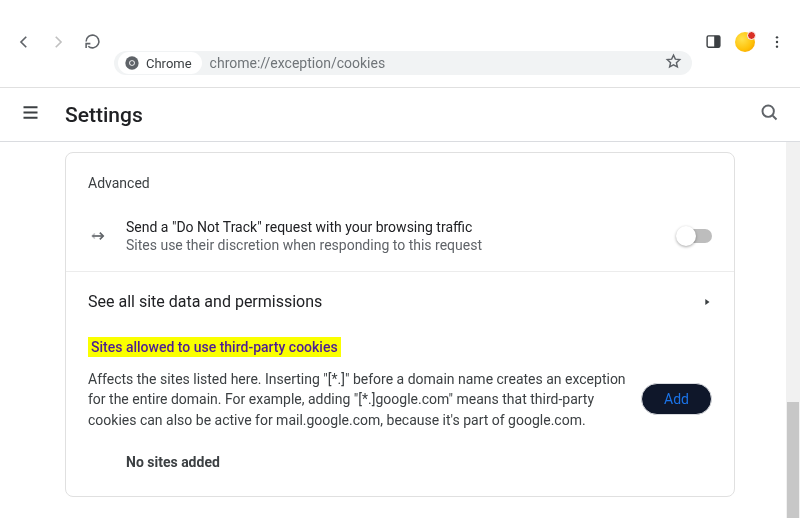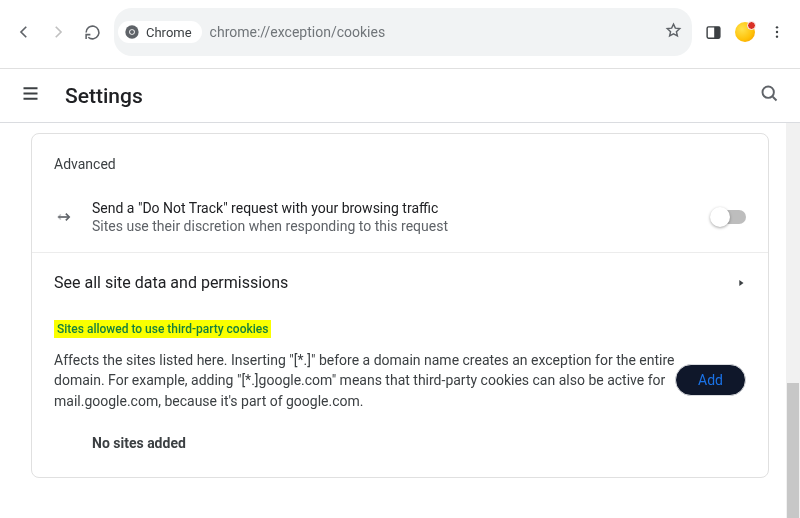--- a/index.html
+++ b/index.html
@@ -2,58 +2,58 @@
 <html><head>
   <meta charset="utf-8">
   <style>
     * { margin: 0; padding: 0; box-sizing: border-box; font-family: -apple-system, BlinkMacSystemFont, "Segoe UI", Roboto, Arial, sans-serif; }
     body { background: #fff; width: 800px; height: 518px; overflow: hidden; position: relative; }
 
     
     .toolbar { display: flex; align-items: center; padding: 8px 12px; gap: 10px; }
     .nav-btn { width: 24px; height: 24px; display: flex; align-items: center; justify-content: center; cursor: pointer; color: #5f6368; }
     .nav-btn.disabled { color: #c0c0c0; }
-    .omnibox { flex: 1; display: flex; align-items: center; background: #f1f3f4; border-radius: 18px; height: 48px; padding: 0 10px 0 4px; gap: 8px; }
+    .omnibox { flex: 1; display: flex; align-items: center; background: #f1f3f4; border-radius: 18px; height: 24px; padding: 0 10px 0 4px; gap: 8px; margin-top: 43px; }
     .chrome-chip { background: #fff; border-radius: 14px; padding: 3px 10px 3px 6px; display: flex; align-items: center; gap: 6px; font-size: 13px; color: #3c4043; }
     .chrome-chip svg { width: 16px; height: 16px; }
     .url-text { color: #707579; font-size: 14px; flex: 1; }
     .star { color: #5f6368; }
     .tb-icon { width: 22px; height: 22px; display: flex; align-items: center; justify-content: center; cursor: pointer; color: #3c4043; }
     .ext-icon { width: 20px; height: 20px; border-radius: 50%; background: radial-gradient(circle at 35% 35%, #ffe24d, #ffc107 60%, #f09000); position: relative; }
     .ext-icon::after { content:""; position:absolute; right:-1px; top:-1px; width:7px; height:7px; background:#d93025; border-radius:50%; border:1px solid #fff; }
 
     .divider { height: 1px; background: #e0e0e0; margin-top: 4px; }
 
     
     .settings-bar { display: flex; align-items: flex-end; padding: 14px 20px; gap: 24px; }
     .hamburger { cursor: pointer; color: #3c4043; }
     .settings-title { font-size: 21px; font-weight: 500; color: #202124; flex: 1; }
     .search-icon { color: #5f6368; cursor: pointer; }
 
     .header-shadow { height: 1px; background: #dadce0; box-shadow: 0 2px 3px rgba(0,0,0,0.06); }
 
     
     .content-wrap { position: relative; height: calc(518px - 100px); overflow: hidden; background: #fff; }
-    .card { margin: 0 auto; width: 738px; background: #fff; border: 1px solid #e0e0e0; border-radius: 8px; padding: 16px 0 26px; margin-top: 10px; }
+    .card { margin: 0 auto; width: 670px; background: #fff; border: 1px solid #e0e0e0; border-radius: 8px; padding: 16px 0 26px; margin-top: 10px; }
     .section-heading { padding: 6px 22px 16px; font-size: 14px; color: #3c4043; }
     .row { display: flex; align-items: center; padding: 12px 22px; gap: 16px; }
     .row-icon { width: 22px; display:flex; justify-content:center; color: #5f6368; }
     .row-body { flex: 1; }
     .row-title { font-size: 14px; color: #202124; }
     .row-sub { font-size: 14px; color: #5f6368; margin-top: 2px; }
     .toggle { width: 34px; height: 14px; background: #bdbdbd; border-radius: 8px; position: relative; cursor: pointer; }
     .toggle::after { content: ""; position: absolute; left: -2px; top: -3px; width: 20px; height: 20px; background: #fff; border-radius: 50%; box-shadow: 0 1px 3px rgba(0,0,0,0.35); }
     .thin-divider { height: 1px; background: #ececec; margin: 6px 0; }
 
     .link-row { display: flex; align-items: center; padding: 14px 22px; cursor: pointer; }
     .link-row-text { flex: 1; font-size: 16px; color: #202124; }
     .chevron { color: #3c4043; }
 
     .hl-row { padding: 12px 22px 8px; }
-    .hl { background: #faff00; font-size: 12px; color: #15803d; padding: 2px 3px; font-weight: 500; display:inline-block; }
+    .hl { background: #faff00; font-size: 14px; color: #4c1d95; padding: 2px 3px; font-weight: 500; display:inline-block; }
 
     .desc-row { display: flex; align-items: center; padding: 4px 22px 14px; gap: 0; }
     .desc-text { flex: 1; font-size: 14px; color: #3c4043; line-height: 1.45; }
     .add-btn { border: 1px solid #dadce0; color: #1a73e8; background: #0f172a; padding: 7px 22px; border-radius: 18px; font-size: 14px; cursor: pointer; }
 
     .empty-row { padding: 10px 22px 0 60px; font-size: 14px; color: #3c4043; font-weight: bold; }
 
     
     .scroll-track { position: absolute; right: 0; top: 0; bottom: 0; width: 14px; background: #f1f1f1; }
     .scroll-thumb { position: absolute; right: 1px; width: 12px; background: #c7c7c7; border-radius: 0; }

